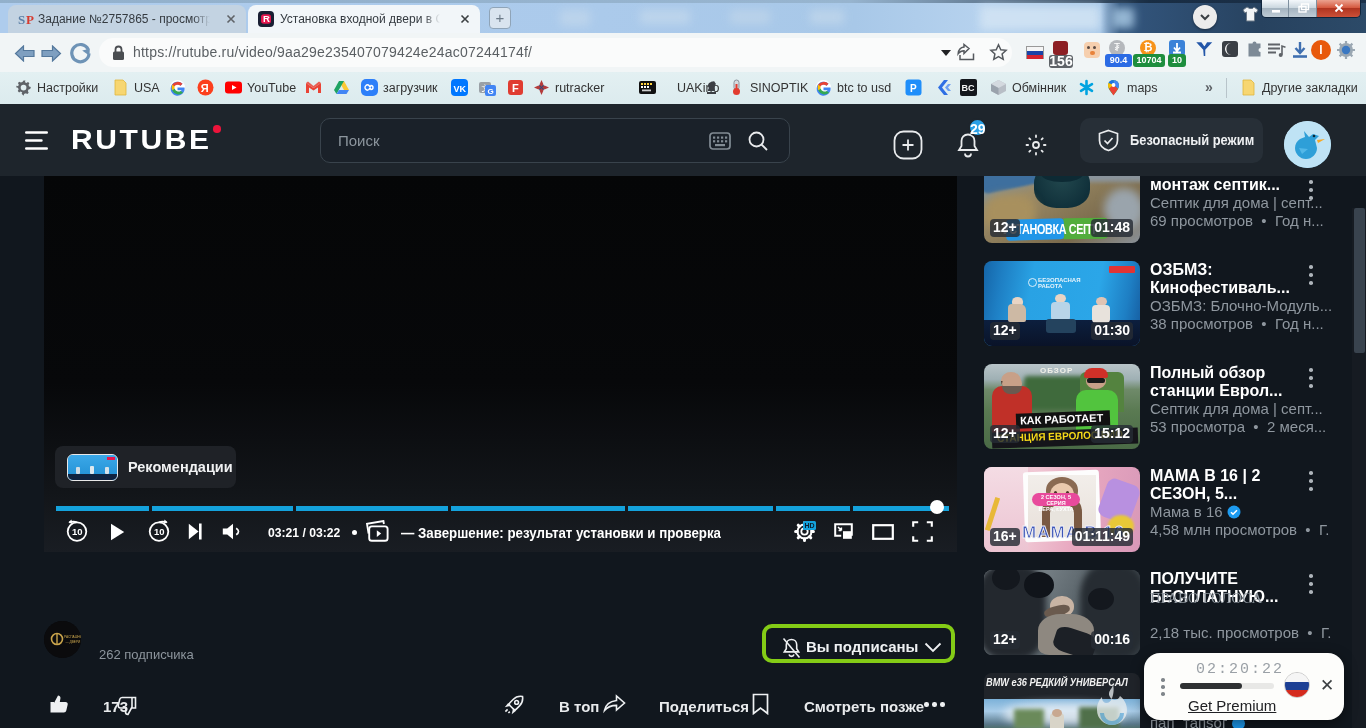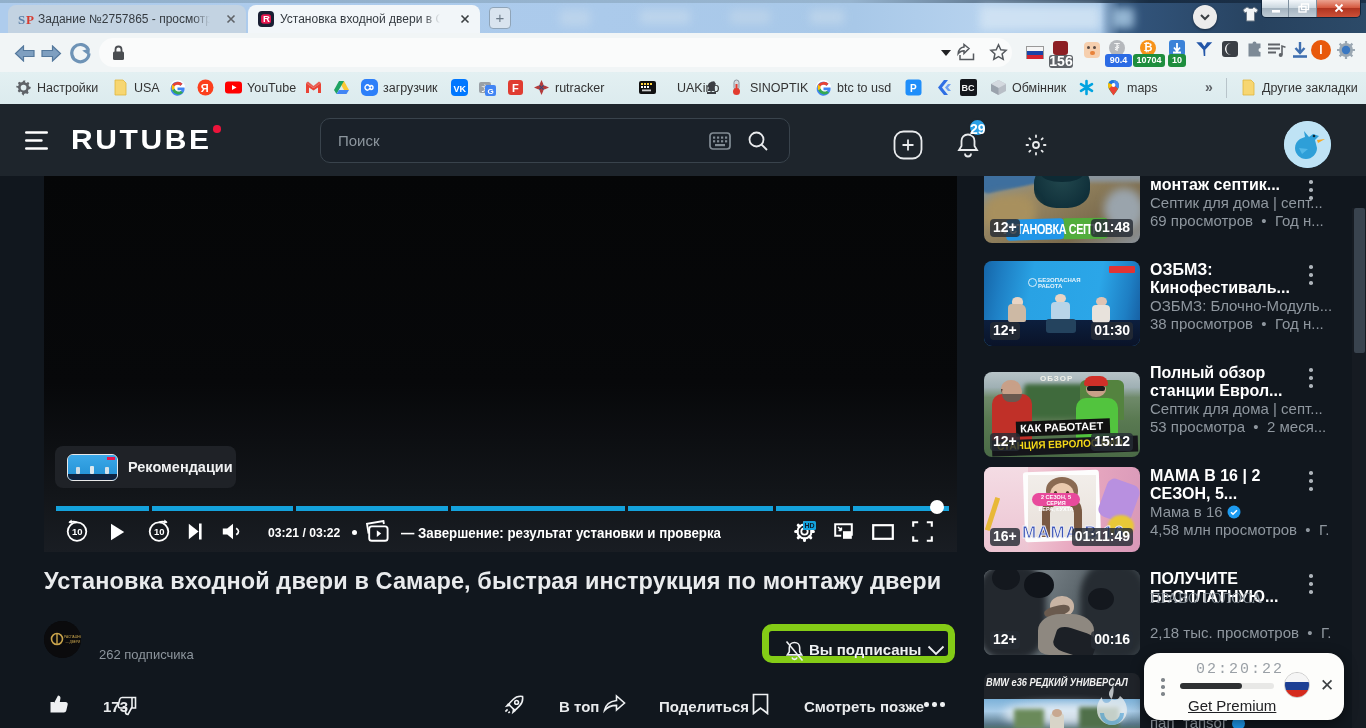--- a/index.html
+++ b/index.html
@@ -55,21 +55,21 @@
 #phead { position:absolute; left:886px; top:324px; width:14px; height:14px; border-radius:50%; background:#fff; }
 .ctl { position:absolute; top:340px; color:#fff; }
 #ptime { position:absolute; left:224px; top:349px; color:#fff; font-size:13.5px; font-weight:bold; transform:scaleX(.9); transform-origin:left center; }
 #pchap { position:absolute; left:357px; top:349px; color:#fff; font-size:14px; font-weight:bold; transform:scaleX(.95); transform-origin:left center; white-space:nowrap; }
 
 
 #vtitle { position:absolute; left:44px; top:464px; width:920px; color:#e9ebed; font-size:23.5px; font-weight:bold; letter-spacing:.1px; white-space:nowrap; }
 #chavatar { position:absolute; left:44px; top:517px; width:37px; height:37px; border-radius:50%; background:#0a0a0c; }
 #chname { position:absolute; left:99px; top:520px; color:#f0f2f4; font-size:16.5px; font-weight:bold; }
 #chsubs { position:absolute; left:99px; top:543px; color:#8d959d; font-size:13px; }
-#subbtn { position:absolute; left:762px; top:520px; width:193px; height:39px; border:7px solid #84cc16; border-radius:10px;text-decoration:underline; }
+#subbtn { position:absolute; left:762px; top:520px; width:193px; height:39px; border:4px solid #84cc16; border-radius:10px;text-decoration:underline; }
 #subbtn .t { position:absolute; left:40px; top:10px; color:#eef0f2; font-size:15px; font-weight:bold; }
 #actions { position:absolute; left:44px; top:588px; width:913px; height:30px; color:#e8eaec; }
 .actxt { font-size:15px; font-weight:bold; color:#e8eaec; position:absolute; top:6px;margin-left:28px; }
 
 
 #sidebar { position:absolute; left:984px; top:72px; width:372px; height:552px; overflow:hidden; }
 .card { position:absolute; left:0; width:372px; height:85px; }
 .thumb { position:absolute; left:0; top:0; width:156px; height:85px; border-radius:8px; overflow:hidden; background:#333; }
 .ct { position:absolute; left:166px; top:0; width:156px; color:#fff; font-size:16px; font-weight:bold; line-height:18px; }
 .cch { position:absolute; left:166px; color:#8f979f; font-size:15px; line-height:18px; white-space:nowrap; }
@@ -162,20 +162,21 @@
       </svg>
     <svg style="position:absolute;left:69px;top:9px;" width="23" height="23" viewBox="0 0 23 23">
         <path d="M19.2 7.5a8.6 8.6 0 1 0 .8 4" fill="none" stroke="#6e93b6" stroke-width="3.2"></path>
         <path d="M13.2 8.6l7.6-1.8-.4 7z" fill="#6e93b6"></path>
       </svg>
     <div id="urlfield">
       <svg style="position:absolute;left:13px;top:7px;" width="13" height="16" viewBox="0 0 13 16">
           <rect x="1" y="6.5" width="11" height="8.5" rx="1.5" fill="#4a4d51"></rect>
           <path d="M3.5 7V4.5a3 3 0 0 1 6 0V7" fill="none" stroke="#4a4d51" stroke-width="1.8"></path>
         </svg>
+      <div id="urltext">https://rutube.ru/video/9aa29e235407079424e24ac07244174f/</div>
     </div>
     <svg style="position:absolute;left:941px;top:17px;" width="10" height="6" viewBox="0 0 10 6">
         <path d="M0 0h10L5 6z" fill="#202124"></path>
       </svg>
     <svg style="position:absolute;left:957px;top:10px;" width="20" height="19" viewBox="0 0 20 19">
         <path d="M12 5.5l-5-4v2.6C3.5 4.6 1.5 7 1.2 10.6c1.5-2 3.4-2.9 5.8-2.9v2.8zM3 12v4.5h13.5v-6" fill="none" stroke="#55595e" stroke-width="1.5"></path>
       </svg>
     <svg style="position:absolute;left:989px;top:10px;" width="19" height="18" viewBox="0 0 19 18">
         <path d="M9.5 1.8l2.3 4.9 5.3.6-4 3.7 1.1 5.3-4.7-2.7-4.7 2.7 1.1-5.3-4-3.7 5.3-.6z" fill="none" stroke="#55595e" stroke-width="1.5"></path>
       </svg>
@@ -408,20 +409,27 @@
           <path d="M13 3.5c-4 0-6.5 3-6.5 6.5v5l-2.5 4h18l-2.5-4v-5c0-3.5-2.5-6.5-6.5-6.5z" fill="none" stroke="#e9ebed" stroke-width="1.8"></path>
           <path d="M10 22.5a3 3 0 0 0 6 0" fill="none" stroke="#e9ebed" stroke-width="1.8"></path>
         </svg>
       <div style="position:absolute;left:968px;top:14px;width:19px;height:19px;border-radius:50%;background:#2ba0e6;border:2.5px solid #1e252c;color:#fff;font-size:14px;font-weight:bold;text-align:center;line-height:19px;">29</div>
       <svg style="position:absolute;left:1022px;top:27px;" width="28" height="28" viewBox="0 0 28 28">
           <circle cx="14" cy="14" r="3" fill="none" stroke="#e9ebed" stroke-width="1.8"></circle>
           <g stroke="#e9ebed" stroke-width="1.8" stroke-linecap="round">
             <path d="M14 4.5v1.6M14 21.9v1.6M4.5 14h1.6M21.9 14h1.6M7.3 7.3l1.1 1.1M19.6 19.6l1.1 1.1M7.3 20.7l1.1-1.1M19.6 8.4l1.1-1.1"></path>
           </g>
         </svg>
+      <div id="safebtn">
+        <svg style="position:absolute;left:17px;top:11px;" width="23" height="23" viewBox="0 0 23 23">
+            <path d="M11.5 1.5l9 3v7c0 5-4 8.5-9 10-5-1.5-9-5-9-10v-7z" fill="none" stroke="#e9ebed" stroke-width="1.7"></path>
+            <path d="M7.5 11.5l3 3 5-5.5" fill="none" stroke="#e9ebed" stroke-width="1.7"></path>
+          </svg>
+        <span style="position:absolute;left:50px;top:14px;display:inline-block;transform:scaleX(.92);transform-origin:left center;">Безопасный режим</span>
+      </div>
       <div id="avatar"><svg width="47" height="47" viewBox="0 0 47 47">
             <circle cx="23.5" cy="23.5" r="23.5" fill="#bfe3f5"></circle>
             <path d="M20 10l5 6 4-3 6 2-4 4 2 8c0 6-5 11-11 11S11 33 11 27c0-4 2-7 5-9l5-2z" fill="#2e9fd8"></path>
             <circle cx="30" cy="15" r="1.3" fill="#0c2a3a"></circle>
             <path d="M33 19l8-1-7 4z" fill="#f7a823"></path>
             <path d="M15 27l9 1-6 5z" fill="#53b8e8"></path>
           </svg></div>
     </div>
     <div id="player">
       <div id="recpill">
@@ -494,21 +502,20 @@
         </svg>
       <svg class="ctl" style="left:828px;top:348px;" width="22" height="16" viewBox="0 0 22 16">
           <rect x="1.2" y="1.2" width="19.6" height="13.6" fill="none" stroke="#fff" stroke-width="2.2"></rect>
         </svg>
       <svg class="ctl" style="left:868px;top:345px;" width="21" height="21" viewBox="0 0 21 21">
           <g stroke="#fff" stroke-width="2.1" fill="none">
             <path d="M1.2 5.8V1.2h5M14.8 1.2h5v4.6M19.8 15.2v4.6h-5M6.2 19.8h-5v-4.6"></path>
           </g>
         </svg>
     </div>
-    <div id="vtitle">Установка входной двери в Самаре, быстрая инструкция по монтажу двери</div>
     <div id="chavatar"><svg width="37" height="37" viewBox="0 0 37 37">
           <circle cx="18.5" cy="18.5" r="18.5" fill="#0b0b0d"></circle>
           <circle cx="13" cy="18" r="5.5" fill="none" stroke="#c9a44c" stroke-width="1.6"></circle>
           <path d="M13 12.5V24" stroke="#c9a44c" stroke-width="1.4"></path>
           <text x="20" y="17" font-size="3.2" fill="#c9a44c">РАСПАШНЫЕ</text>
           <text x="21.5" y="21.5" font-size="3.2" fill="#c9a44c">— ДВЕРИ —</text>
         </svg></div>
     <div id="chsubs">262 подписчика</div>
     <div id="subbtn">
       <svg style="position:absolute;left:15px;top:9px;" width="21" height="22" viewBox="0 0 21 22">
@@ -595,21 +602,21 @@
         <div class="cch" style="top:36px;">ОЗБМЗ: Блочно-Модуль...</div>
         <div class="cvw" style="top:54px;">38 просмотров&nbsp; •&nbsp; Год н...</div>
         <div class="kebab" style="top:4px;">
             <i style="top:0;"></i>
             <i style="top:8px;"></i>
             <i style="top:16px;"></i>
           </div>
       </div>
 
       <div class="card" style="top:188px;">
-        <div class="thumb" style="background:linear-gradient(#b8c4c8 0%,#9fb0b4 18%,#6f8a6a 30%,#5a7a52 55%,#4a6a46 100%);margin-top:8px;">
+        <div class="thumb" style="background:linear-gradient(#b8c4c8 0%,#9fb0b4 18%,#6f8a6a 30%,#5a7a52 55%,#4a6a46 100%);">
           <div style="position:absolute;left:40px;top:12px;width:76px;height:34px;background:#3f6a3c;border-radius:4px;filter:blur(2px);"></div>
           <div style="position:absolute;left:96px;top:8px;width:44px;height:40px;background:#54833f;border-radius:6px 6px 0 0;"></div>
           <div style="position:absolute;left:56px;top:2px;color:#f0f0e8;font-size:8px;font-weight:bold;letter-spacing:1px;">ОБЗОР</div>
           <div style="position:absolute;left:8px;top:22px;width:40px;height:52px;background:#c03028;border-radius:10px 10px 0 0;"></div>
           <div style="position:absolute;left:17px;top:8px;width:20px;height:17px;background:#c8a088;border-radius:50%;"></div>
           <div style="position:absolute;left:17px;top:17px;width:20px;height:9px;background:#4a3a32;border-radius:0 0 9px 9px;"></div>
           <div style="position:absolute;left:18px;top:12px;width:20px;height:16px;background:#c8a088;border-radius:50%;"></div>
           <div style="position:absolute;left:18px;top:22px;width:20px;height:8px;background:#6a5a50;border-radius:0 0 8px 8px;"></div>
           <div style="position:absolute;left:92px;top:26px;width:42px;height:48px;background:#52c43e;border-radius:10px 10px 0 0;"></div>
           <div style="position:absolute;left:102px;top:10px;width:20px;height:15px;background:#c8a088;border-radius:50%;"></div>

